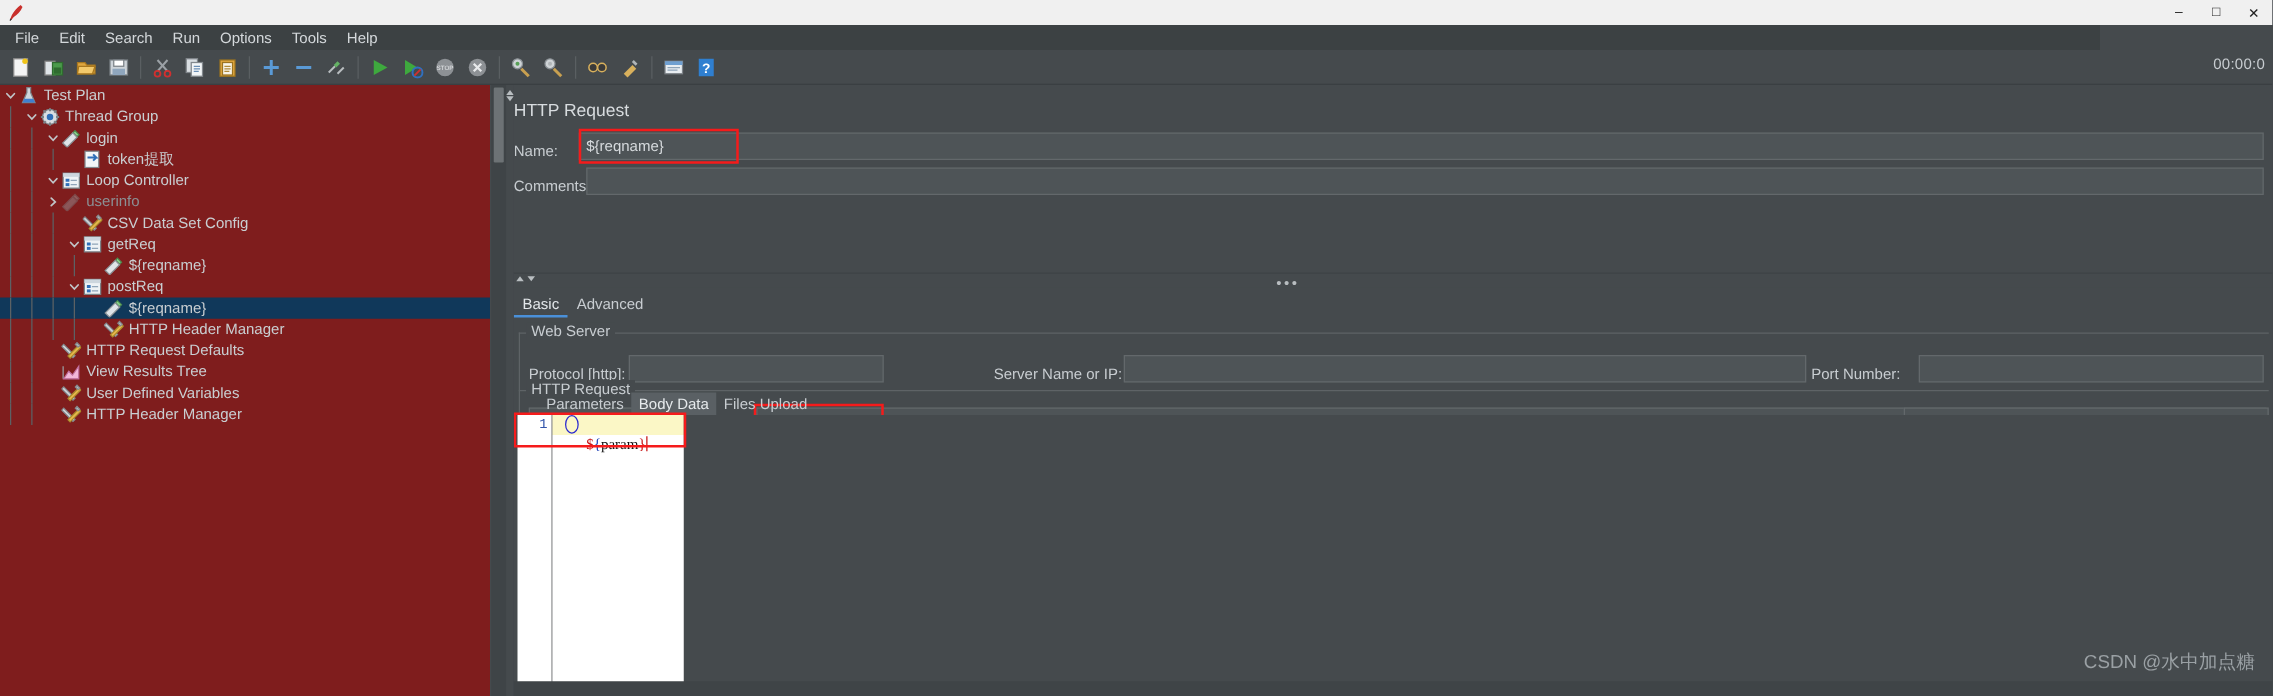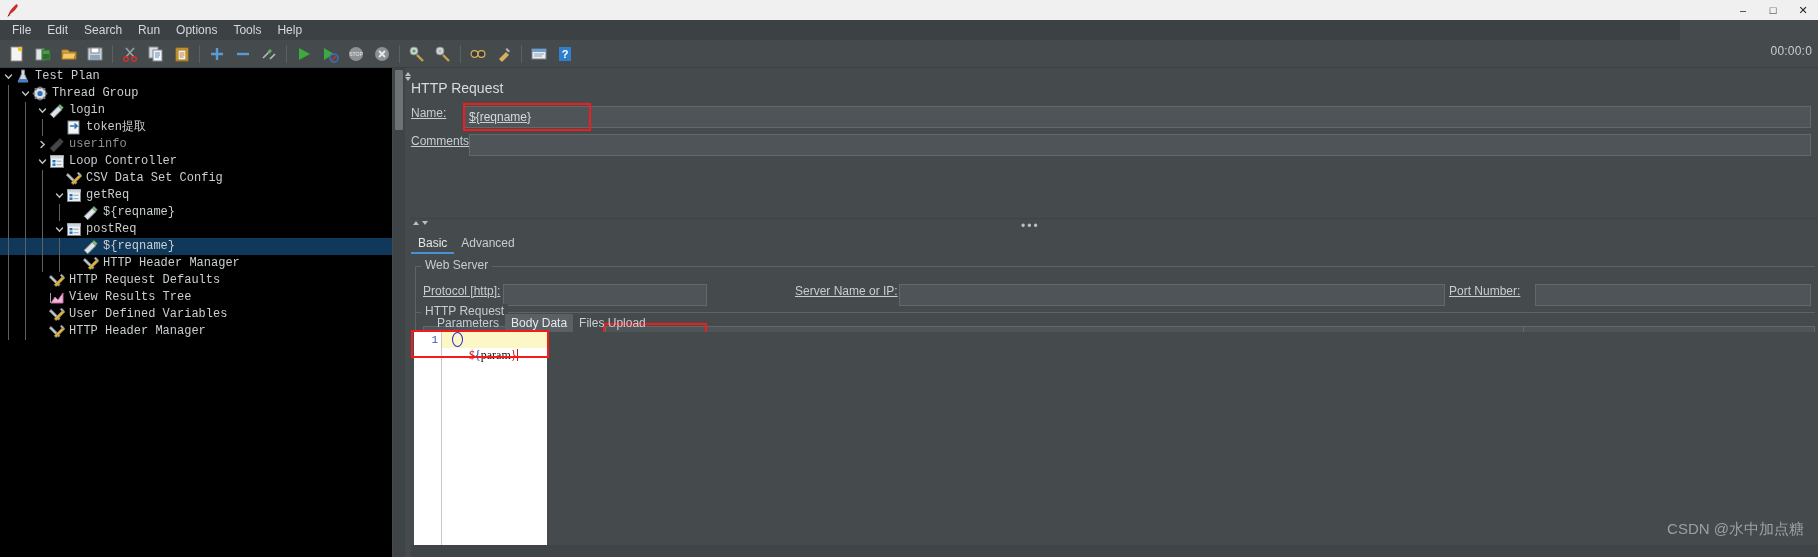--- a/index.html
+++ b/index.html
@@ -45,21 +45,21 @@
     display:flex; align-items:center; padding-left:4px;
   }
   .tb-ico { width:26px; height:24px; display:flex; align-items:center; justify-content:center; }
   .tb-sep { width:1px; height:18px; background:#5a5f62; margin:0 4px; }
   .clock { position:absolute; right:6px; top:44px; font-size:12px; color:#c8cdd1;
            white-space:nowrap; letter-spacing:0.2px; }
 
   
   .tree-pane {
     position:absolute; left:0; top:68px; width:392px; height:489px;
-    background:#000000; overflow:hidden;font-family:Liberation Mono, monospace;
+    background:#7f1d1d; overflow:hidden;
   }
   .tree-scroll {
     position:absolute; left:393px; top:68px; width:12px; height:489px;
     background:#3f4447;
   }
   .tree-scroll .thumb {
     position:absolute; left:2px; top:2px; width:8px; height:60px; background:#6d7275; border-radius:1px;
   }
   .splitter {
     position:absolute; left:405px; top:68px; width:6px; height:489px; background:#454a4d;
@@ -83,21 +83,21 @@
   .lbl { line-height:17px; }
   .guide { position:absolute; top:0; width:1px; height:100%; background:#5c6164; }
 
   
   .right-pane {
     position:absolute; left:411px; top:68px; width:1407px; height:489px;
     background:#454a4d; overflow:hidden;
   }
   .panel-title { position:absolute; left:0px; top:12px; font-size:14px; color:#d8dcdf; }
 
-  .frow { position:absolute; display:flex; align-items:flex-start;text-decoration:underline; }
+  .frow { position:absolute; display:flex; align-items:flex-end; }
   .flabel { font-size:12px; color:#c8cdd1; white-space:nowrap; }
   .finput {
     background:#4e5457; border:1px solid #63686b; height:22px;
     color:#d6dadd; font-size:12px; line-height:20px; padding:0 5px;
     font-family:"Liberation Sans", sans-serif; overflow:hidden; white-space:nowrap;
   }
   .redbox { position:absolute; border:2px solid #f51b1b; pointer-events:none; }
 
   .divider-bar {
     position:absolute; left:0px; top:150px; width:1407px; height:12px;
@@ -401,56 +401,56 @@
         <span style="display: inline-block; width: 53px;"></span>
         <span class="twisty"></span>
         <span class="tnode-ico">
           <svg width="16" height="15" viewBox="0 0 16 15">
             <rect x="2" y="1" width="11" height="13" fill="#f2f5f7" stroke="#82888d"></rect>
             <path d="M4 6h7l-2.5-2.5M11 6l-2.5 2.5" stroke="#2f6fb8" stroke-width="1.6" fill="none"></path>
           </svg>
         </span>
         <span class="lbl">token提取</span>
       </div>
-      <div class="tree-row disabled">
-        <span class="guide" style="left: 8px;"></span>
-        <span class="guide" style="left: 25px;"></span>
-        <span style="display: inline-block; width: 36px;"></span>
-        <span class="twisty">
-          <svg width="9" height="9" viewBox="0 0 9 9">
-            <path d="M3 1.5L6.2 4.5L3 7.5" stroke="#c0c5c8" stroke-width="1.4" fill="none" stroke-linecap="round"></path>
-          </svg>
-        </span>
-        <span class="tnode-ico">
-          <svg width="16" height="15" viewBox="0 0 16 15" opacity="0.45">
-            <path d="M11 1.5l3.2 3.2-1.6 1.6L9.4 3.1z" fill="#a8a8a8" stroke="#7d7d7d"></path>
-            <path d="M9.2 3.3l3.5 3.5-8 8-3.5-3.5z" fill="#9a9fa3" stroke="#7d8286"></path>
-          </svg>
-        </span>
-        <span class="lbl">userinfo</span>
-      </div>
       <div class="tree-row">
         <span class="guide" style="left: 8px;"></span>
         <span class="guide" style="left: 25px;"></span>
         <span style="display: inline-block; width: 36px;"></span>
         <span class="twisty">
           <svg width="9" height="9" viewBox="0 0 9 9">
             <path d="M1.5 3L4.5 6.2L7.5 3" stroke="#c0c5c8" stroke-width="1.4" fill="none" stroke-linecap="round"></path>
           </svg>
         </span>
         <span class="tnode-ico">
           <svg width="16" height="15" viewBox="0 0 16 15">
             <rect x="1.5" y="1.5" width="13" height="12" fill="#eef2f5" stroke="#7b8287"></rect>
             <rect x="1.5" y="1.5" width="13" height="3" fill="#cdd6de"></rect>
             <rect x="3.5" y="6" width="3" height="2.4" fill="#2f6fb8"></rect>
             <rect x="3.5" y="9.5" width="3" height="2.4" fill="#2f6fb8"></rect>
             <path d="M7.5 7.2h5M7.5 10.7h5" stroke="#8fa4b8"></path>
           </svg>
         </span>
         <span class="lbl">Loop Controller</span>
+      </div>
+      <div class="tree-row disabled">
+        <span class="guide" style="left: 8px;"></span>
+        <span class="guide" style="left: 25px;"></span>
+        <span style="display: inline-block; width: 36px;"></span>
+        <span class="twisty">
+          <svg width="9" height="9" viewBox="0 0 9 9">
+            <path d="M3 1.5L6.2 4.5L3 7.5" stroke="#c0c5c8" stroke-width="1.4" fill="none" stroke-linecap="round"></path>
+          </svg>
+        </span>
+        <span class="tnode-ico">
+          <svg width="16" height="15" viewBox="0 0 16 15" opacity="0.45">
+            <path d="M11 1.5l3.2 3.2-1.6 1.6L9.4 3.1z" fill="#a8a8a8" stroke="#7d7d7d"></path>
+            <path d="M9.2 3.3l3.5 3.5-8 8-3.5-3.5z" fill="#9a9fa3" stroke="#7d8286"></path>
+          </svg>
+        </span>
+        <span class="lbl">userinfo</span>
       </div>
       <div class="tree-row">
         <span class="guide" style="left: 8px;"></span>
         <span class="guide" style="left: 25px;"></span>
         <span class="guide" style="left: 42px;"></span>
         <span style="display: inline-block; width: 53px;"></span>
         <span class="twisty"></span>
         <span class="tnode-ico">
           <svg width="16" height="15" viewBox="0 0 16 15">
             <path d="M2 2.5l9 9-1.6 1.6-9-9z" fill="#cfd4d8" stroke="#82888d"></path>

